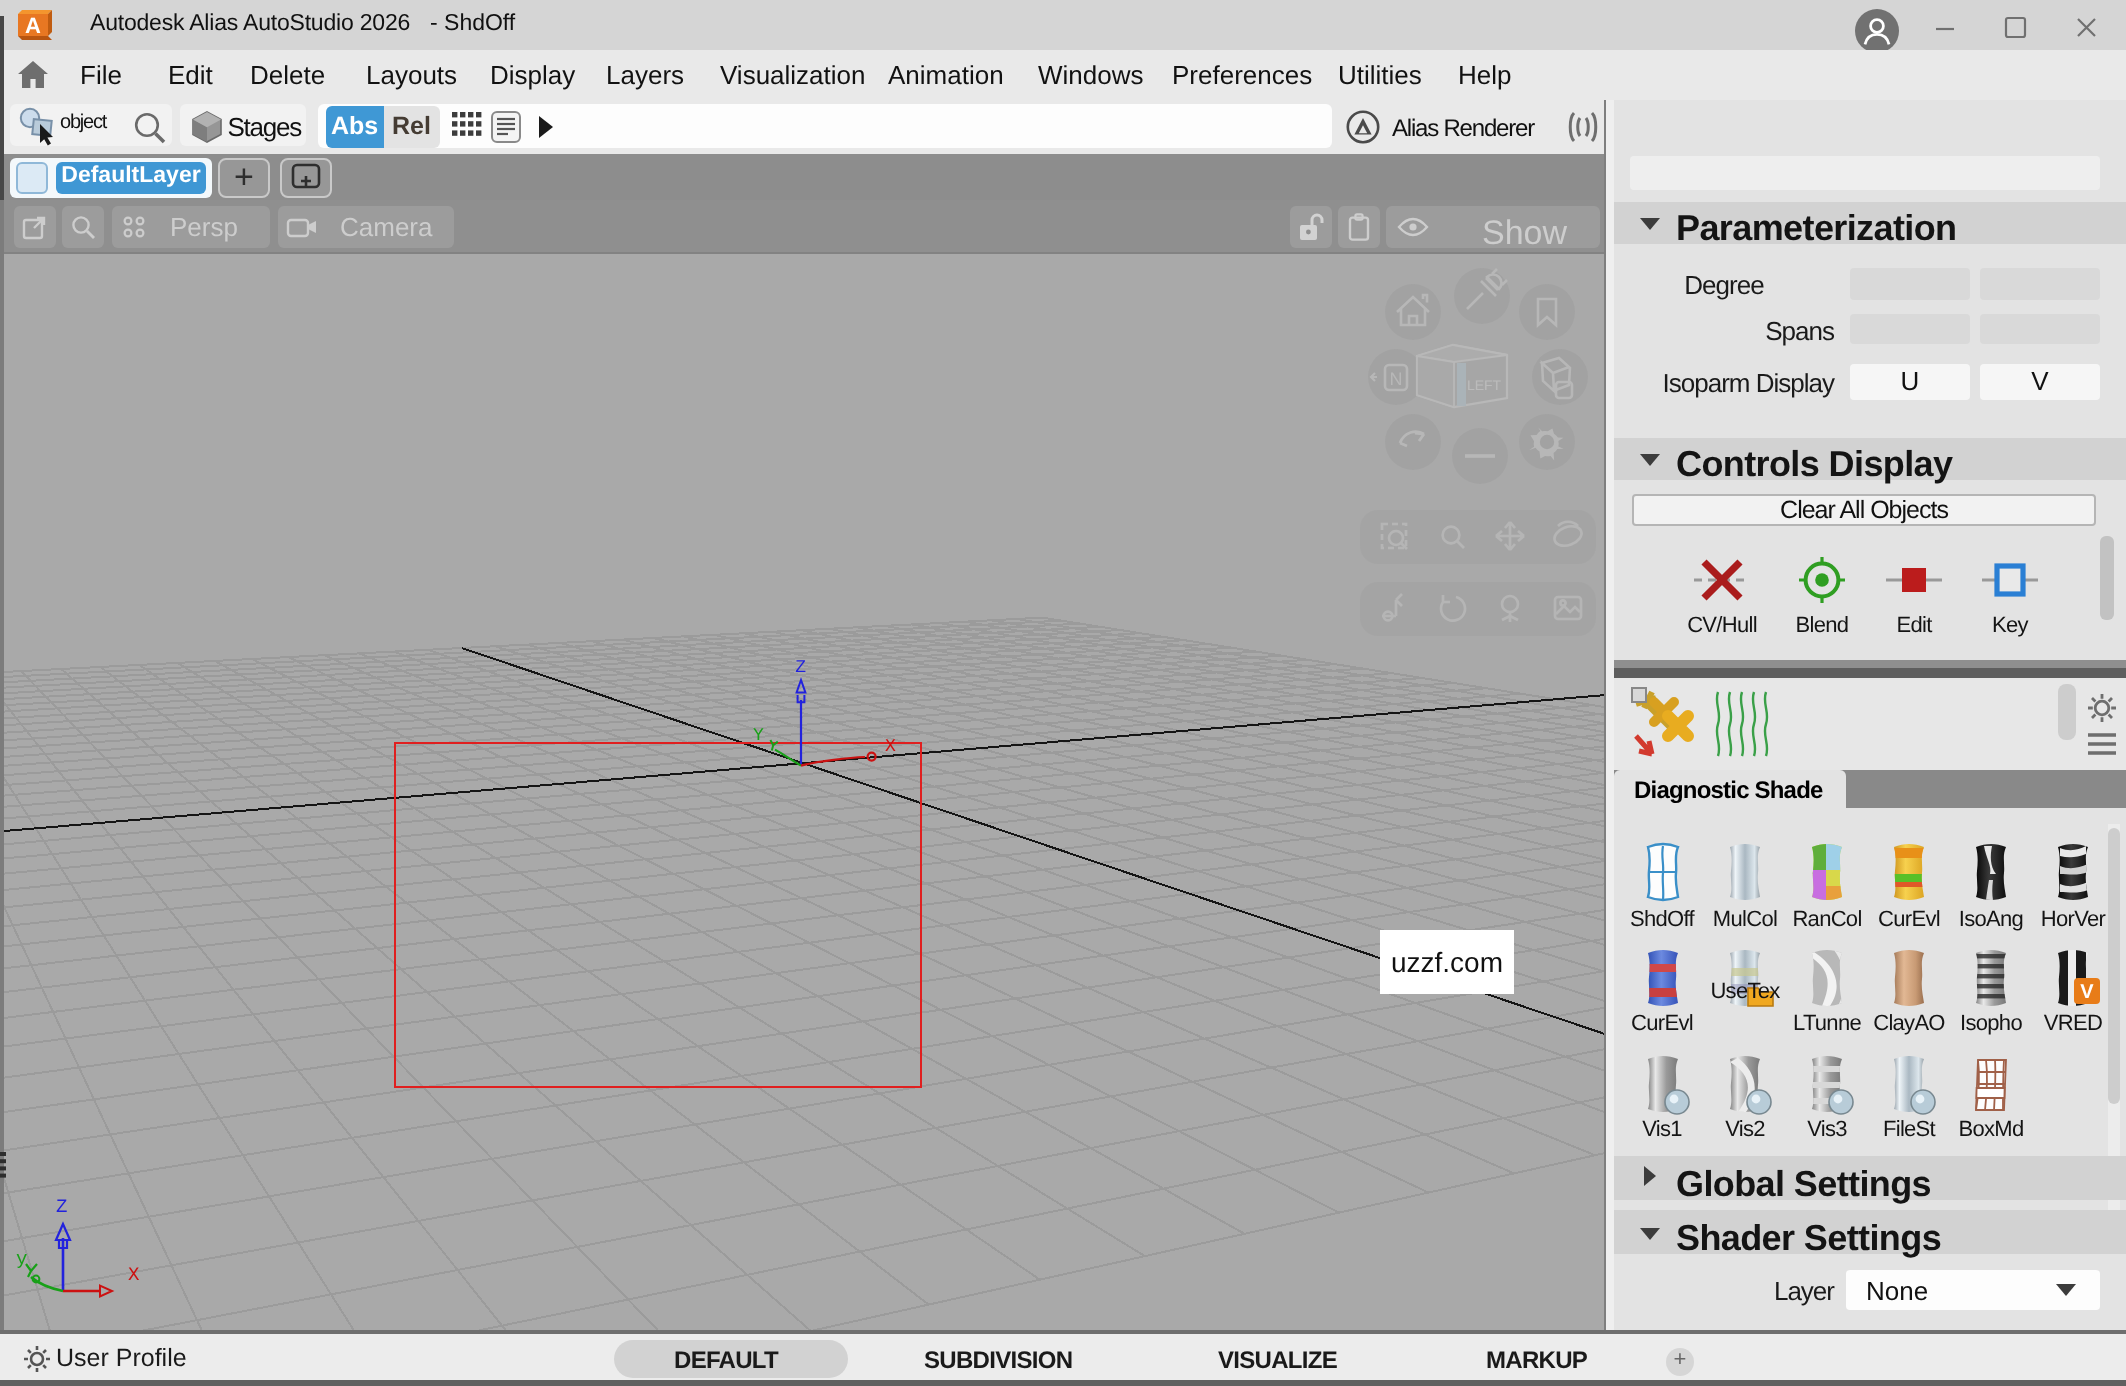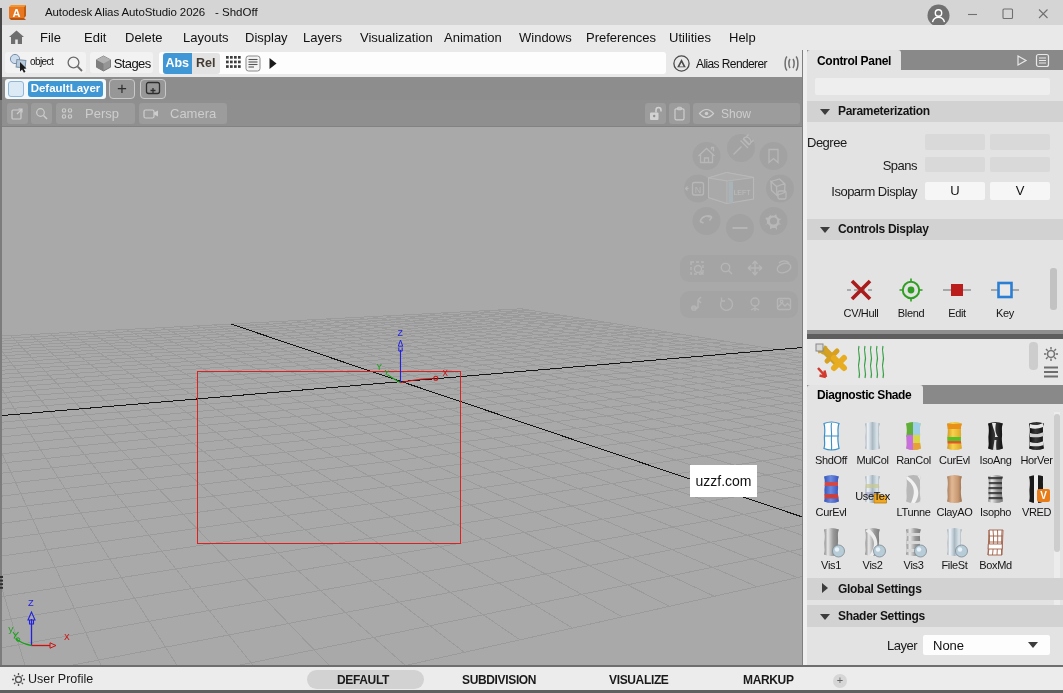--- a/index.html
+++ b/index.html
@@ -1,20 +1,20 @@
 <!DOCTYPE html>
 <html><head><meta charset="utf-8">
 <style>
 *{margin:0;padding:0;box-sizing:border-box}
 html,body{width:1063px;height:693px;overflow:hidden;font-family:"Liberation Sans",sans-serif}
 .abs{position:absolute}
 body{position:relative;background:#e9e9e9}
 .menuitem{position:absolute;top:5px;font-size:13px;color:#111}
 .vbtn{position:absolute;top:3px;height:21px;background:#9c9c9c;border-radius:3px;color:#cdcdcd;font-size:13px}
-.sechdr{position:absolute;left:0;width:256px;height:21px;background:#d2d2d2;color:#141414;font-weight:bold;font-size:12px;letter-spacing:-0.3px}
+.sechdr{position:absolute;left:0;width:256px;height:21px;background:#d2d2d2;color:#141414;font-weight:bold;font-size:18px;letter-spacing:-0.3px}
 .tri{position:absolute;left:13px;top:8px;width:0;height:0;border-left:5px solid transparent;border-right:5px solid transparent;border-top:6px solid #3c3c3c}
 .tric{position:absolute;left:15px;top:5px;width:0;height:0;border-top:5px solid transparent;border-bottom:5px solid transparent;border-left:6px solid #3c3c3c}
 .sechdr span{position:absolute;left:31px;top:3px}
 .fld{position:absolute;background:#d9d9d9;border-radius:2px;width:60px;height:15.5px}
 .ubtn{position:absolute;background:#f6f6f6;border-radius:2px;width:60px;height:17.5px;font-size:13px;color:#111;text-align:center;line-height:17px}
 .plbl{position:absolute;font-size:13px;color:#1a1a1a;letter-spacing:-0.5px}
 .iclbl{position:absolute;font-size:11px;color:#141414;text-align:center;width:44px;letter-spacing:-0.35px}
 .st{position:absolute;font-weight:bold;font-size:12px;color:#1a1a1a;letter-spacing:-0.35px}
 </style></head>
 <body>
@@ -188,21 +188,21 @@
       </svg></div>
  <div class="vbtn" style="left:669px;width:21px"><svg width="21" height="21" viewBox="0 0 21 21">
         <rect x="6" y="5.8" width="9" height="11" rx="1.2" fill="none" stroke="#cdcdcd" stroke-width="1.2"></rect>
         <rect x="8.7" y="4.2" width="3.6" height="2.6" rx="0.8" fill="none" stroke="#cdcdcd" stroke-width="1.1"></rect>
       </svg></div>
  <div class="vbtn" style="left:693px;width:107px">
   <svg width="21" height="21" viewBox="0 0 21 21" style="margin-left:3px">
         <path d="M3.5 10.5C6 7.6 8.8 6.5 10.5 6.5s4.5 1.1 7 4c-2.5 2.9-5.3 4-7 4s-4.5-1.1-7-4z" fill="none" stroke="#cdcdcd" stroke-width="1.2"></path>
         <circle cx="10.5" cy="10.5" r="1.8" fill="#cdcdcd"></circle>
       </svg>
-  <span style="position:absolute;left:28px;top:3.5px;font-size:12px">Show</span>
+  <span style="position:absolute;left:48px;top:3.5px;font-size:17px">Show</span>
  </div>
 </div>
 
 <svg class="abs" style="left:670px;top:130px;opacity:.40" width="135" height="200" viewBox="0 0 135 200">
  <g fill="#989898">
   <circle cx="36.5" cy="26" r="14"></circle>
       <circle cx="71" cy="18" r="14"></circle>
       <circle cx="103.5" cy="26" r="14"></circle>
   <circle cx="28" cy="58.5" r="14"></circle>
       <circle cx="110" cy="58.5" r="14"></circle>
@@ -285,48 +285,39 @@
   <text x="64" y="48" font-size="9.5" fill="#cc1111" font-family="Liberation Mono">X</text>
   <path d="M31.5 53.5 C 24 52 19 49.5 15.5 46.5" stroke="#18a018"></path>
   <circle cx="18" cy="47.5" r="1.7" stroke="#18a018" stroke-width="1"></circle>
   <path d="M13 40 l2.5 3.5 3-3.5 M15.5 43.5 l-1.5 3" stroke="#18a018" stroke-width="1.1"></path>
   <text x="8" y="40" font-size="9.5" fill="#18a018" font-family="Liberation Mono">y</text>
  </g>
 </svg>
 <div class="abs" id="gapcol" style="left:802px;top:50px;width:5px;height:615px;background:#efefef;border-left:1.5px solid #7f7f7f"></div>
 <div class="abs" id="panel" style="left:807px;top:50px;width:256px;height:615px;background:#e3e3e3">
 
- <div class="abs" style="left:0;top:0;width:256px;height:20px;background:#898989">
-  <div class="abs" style="left:0;top:0;width:94px;height:20px;background:#e3e3e3;border-radius:3px 3px 0 0;color:#000;font-weight:bold;font-size:12px;letter-spacing:-0.3px;padding:3.5px 0 0 10px;white-space:nowrap">Control Panel</div>
-  <svg class="abs" style="left:208px;top:4px" width="13" height="13" viewBox="0 0 13 13">
-        <polygon points="3,2 11,6.5 3,11" fill="none" stroke="#e8e8e8" stroke-width="1.2"></polygon>
-      </svg>
-  <svg class="abs" style="left:228px;top:3px" width="15" height="15" viewBox="0 0 15 15">
-        <rect x="1.5" y="1.5" width="12" height="12" rx="2" fill="none" stroke="#e8e8e8" stroke-width="1.2"></rect>
-        <path d="M4 5h7M4 7.5h7M4 10h7" stroke="#e8e8e8" stroke-width="1.1"></path>
-      </svg>
- </div>
  <div class="abs" style="left:8px;top:28px;width:235px;height:17px;background:#eeeeee;border-radius:2px"></div>
  <div class="sechdr" style="top:51px">
       <div class="tri"></div>
       <span>Parameterization</span>
     </div>
- <div class="plbl" style="left:0px;top:85px;width:110px;text-align:left">Degree</div>
+ <div class="plbl" style="left:0px;top:85px;width:110px;text-align:center">Degree</div>
  <div class="fld" style="left:118px;top:84px"></div>
     <div class="fld" style="left:183px;top:84px"></div>
  <div class="plbl" style="left:0px;top:107.5px;width:110px;text-align:right">Spans</div>
  <div class="fld" style="left:118px;top:106.5px"></div>
     <div class="fld" style="left:183px;top:106.5px"></div>
  <div class="plbl" style="left:0px;top:133.5px;width:110px;text-align:right">Isoparm Display</div>
  <div class="ubtn" style="left:118px;top:132px">U</div>
     <div class="ubtn" style="left:183px;top:132px">V</div>
  <div class="sechdr" style="top:168.5px">
       <div class="tri"></div>
       <span>Controls Display</span>
     </div>
+ <div class="abs" style="left:9px;top:196.5px;width:232px;height:16.5px;background:#f2f2f2;border:1px solid #b5b5b5;border-radius:2px;font-size:12.5px;letter-spacing:-0.5px;color:#111;text-align:center;line-height:15px">Clear All Objects</div>
  <svg class="abs" style="left:40px;top:228px" width="28" height="24" viewBox="0 0 28 24">
   <line x1="0" y1="12" x2="28" y2="12" stroke="#999" stroke-width="1.6" stroke-dasharray="4 3"></line>
   <path d="M5 3 23 21 M23 3 5 21" stroke="#aa1c1c" stroke-width="3.6"></path>
  </svg>
  <svg class="abs" style="left:91px;top:227px" width="26" height="26" viewBox="0 0 26 26">
   <circle cx="13" cy="13" r="8.2" fill="none" stroke="#2f9e22" stroke-width="2"></circle>
   <circle cx="13" cy="13" r="3.4" fill="#2f9e22"></circle>
   <path d="M13 1.5v3.5 M13 21v3.5 M1.5 13h3.5 M21 13h3.5" stroke="#2f9e22" stroke-width="1.6"></path>
  </svg>
  <svg class="abs" style="left:136px;top:228px" width="28" height="24" viewBox="0 0 28 24">

